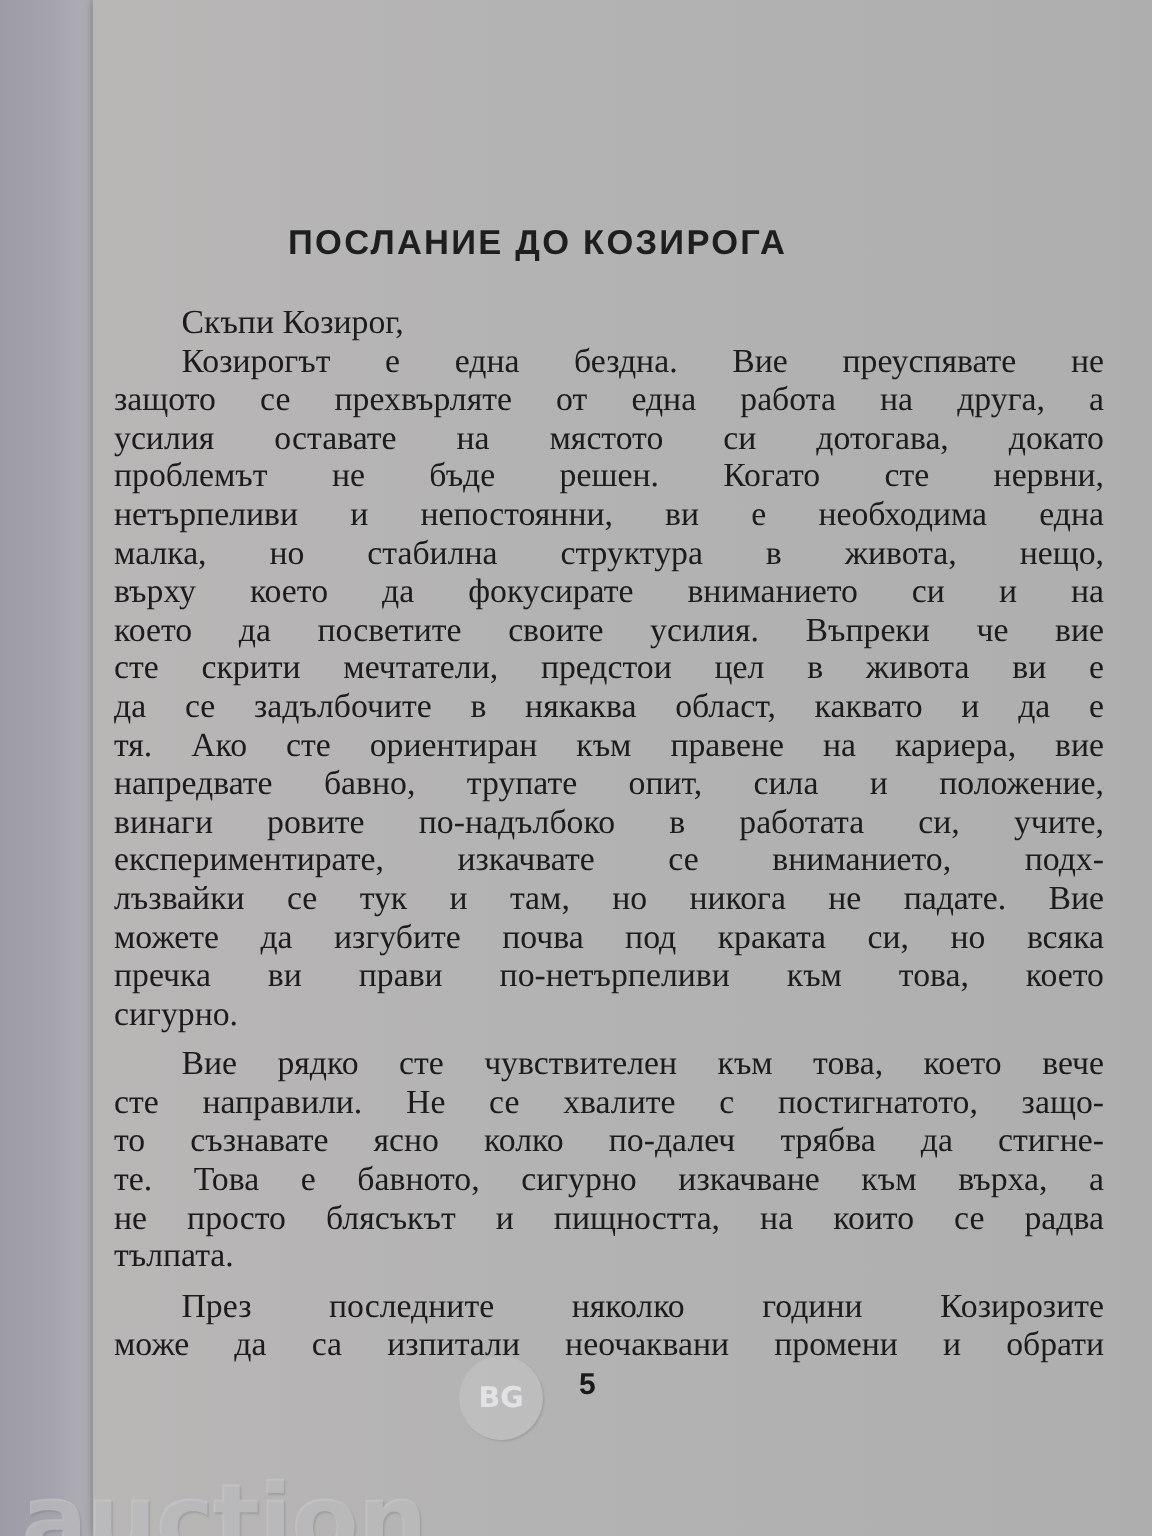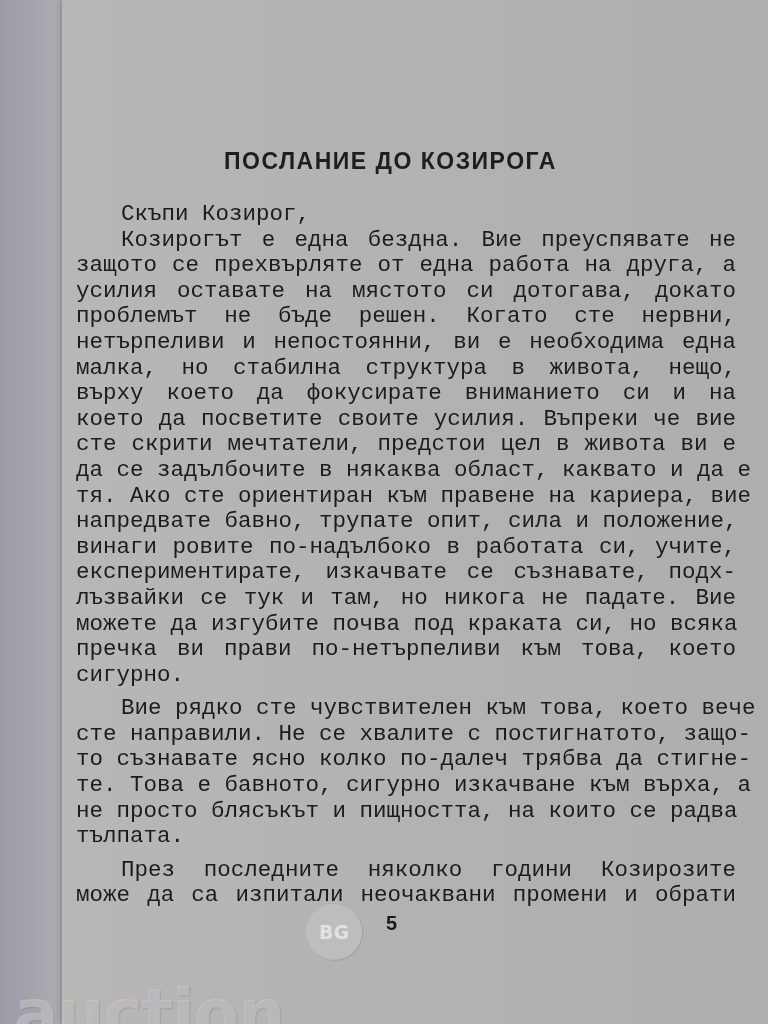--- a/index.html
+++ b/index.html
@@ -15,27 +15,26 @@
   .page {
     position: absolute; left: 62px; top: 0; width: 706px; height: 1024px;
     background: linear-gradient(90deg, #b8b7b6 0%, #b4b3b3 40%, #afaeaf 100%);
     box-shadow: -3px 0 6px rgba(0,0,0,0.15);
   }
   .title {
     position: absolute; left: 130px; top: 148px; width: 470px;
     font-family: "Liberation Sans", sans-serif; font-weight: bold;
     font-size: 23px; letter-spacing: 1.5px; color: #1e1e1f;
     white-space: nowrap;
-    margin-left: 32px;
   }
   .body-text {
     position: absolute; left: 14px; top: 202px; width: 660px;
     color: #1c1c1d; font-size: 22.5px; line-height: 25.6px;
   }
-  .line { display: block; white-space: nowrap; text-align: justify; text-align-last: justify; height: 25.6px; font-family: Liberation Mono, monospace; }
+  .line { display: block; white-space: nowrap; text-align: justify; text-align-last: justify; height: 25.6px; }
   .line.last { text-align-last: left; }
   .line.indent { padding-left: 45px; }
   .para-gap { height: 8px; }
   .page-number {
     position: absolute; left: 324px; top: 912px;
     font-family: "Liberation Sans", sans-serif; font-weight: bold;
     font-size: 20px; color: #1a1a1a;
   }
   .watermark {
     position: absolute; left: 14px; top: 935px;
@@ -70,21 +69,21 @@
     <span class="line">проблемът не бъде решен. Когато сте нервни,</span>
     <span class="line">нетърпеливи и непостоянни, ви е необходима една</span>
     <span class="line">малка, но стабилна структура в живота, нещо,</span>
     <span class="line">върху което да фокусирате вниманието си и на</span>
     <span class="line">което да посветите своите усилия. Въпреки че вие</span>
     <span class="line">сте скрити мечтатели, предстои цел в живота ви е</span>
     <span class="line">да се задълбочите в някаква област, каквато и да е</span>
     <span class="line">тя. Ако сте ориентиран към правене на кариера, вие</span>
     <span class="line">напредвате бавно, трупате опит, сила и положение,</span>
     <span class="line">винаги ровите по-надълбоко в работата си, учите,</span>
-    <span class="line">експериментирате, изкачвате се съзнавате, подх-</span>
+    <span class="line">експериментирате, изкачвате се вниманието, подх-</span>
     <span class="line">лъзвайки се тук и там, но никога не падате. Вие</span>
     <span class="line">можете да изгубите почва под краката си, но всяка</span>
     <span class="line">пречка ви прави по-нетърпеливи към това, което</span>
     <span class="line last">сигурно.</span>
 
     <div class="para-gap"></div>
 
     <span class="line indent">Вие рядко сте чувствителен към това, което вече</span>
     <span class="line">сте направили. Не се хвалите с постигнатото, защо-</span>
     <span class="line">то съзнавате ясно колко по-далеч трябва да стигне-</span>

